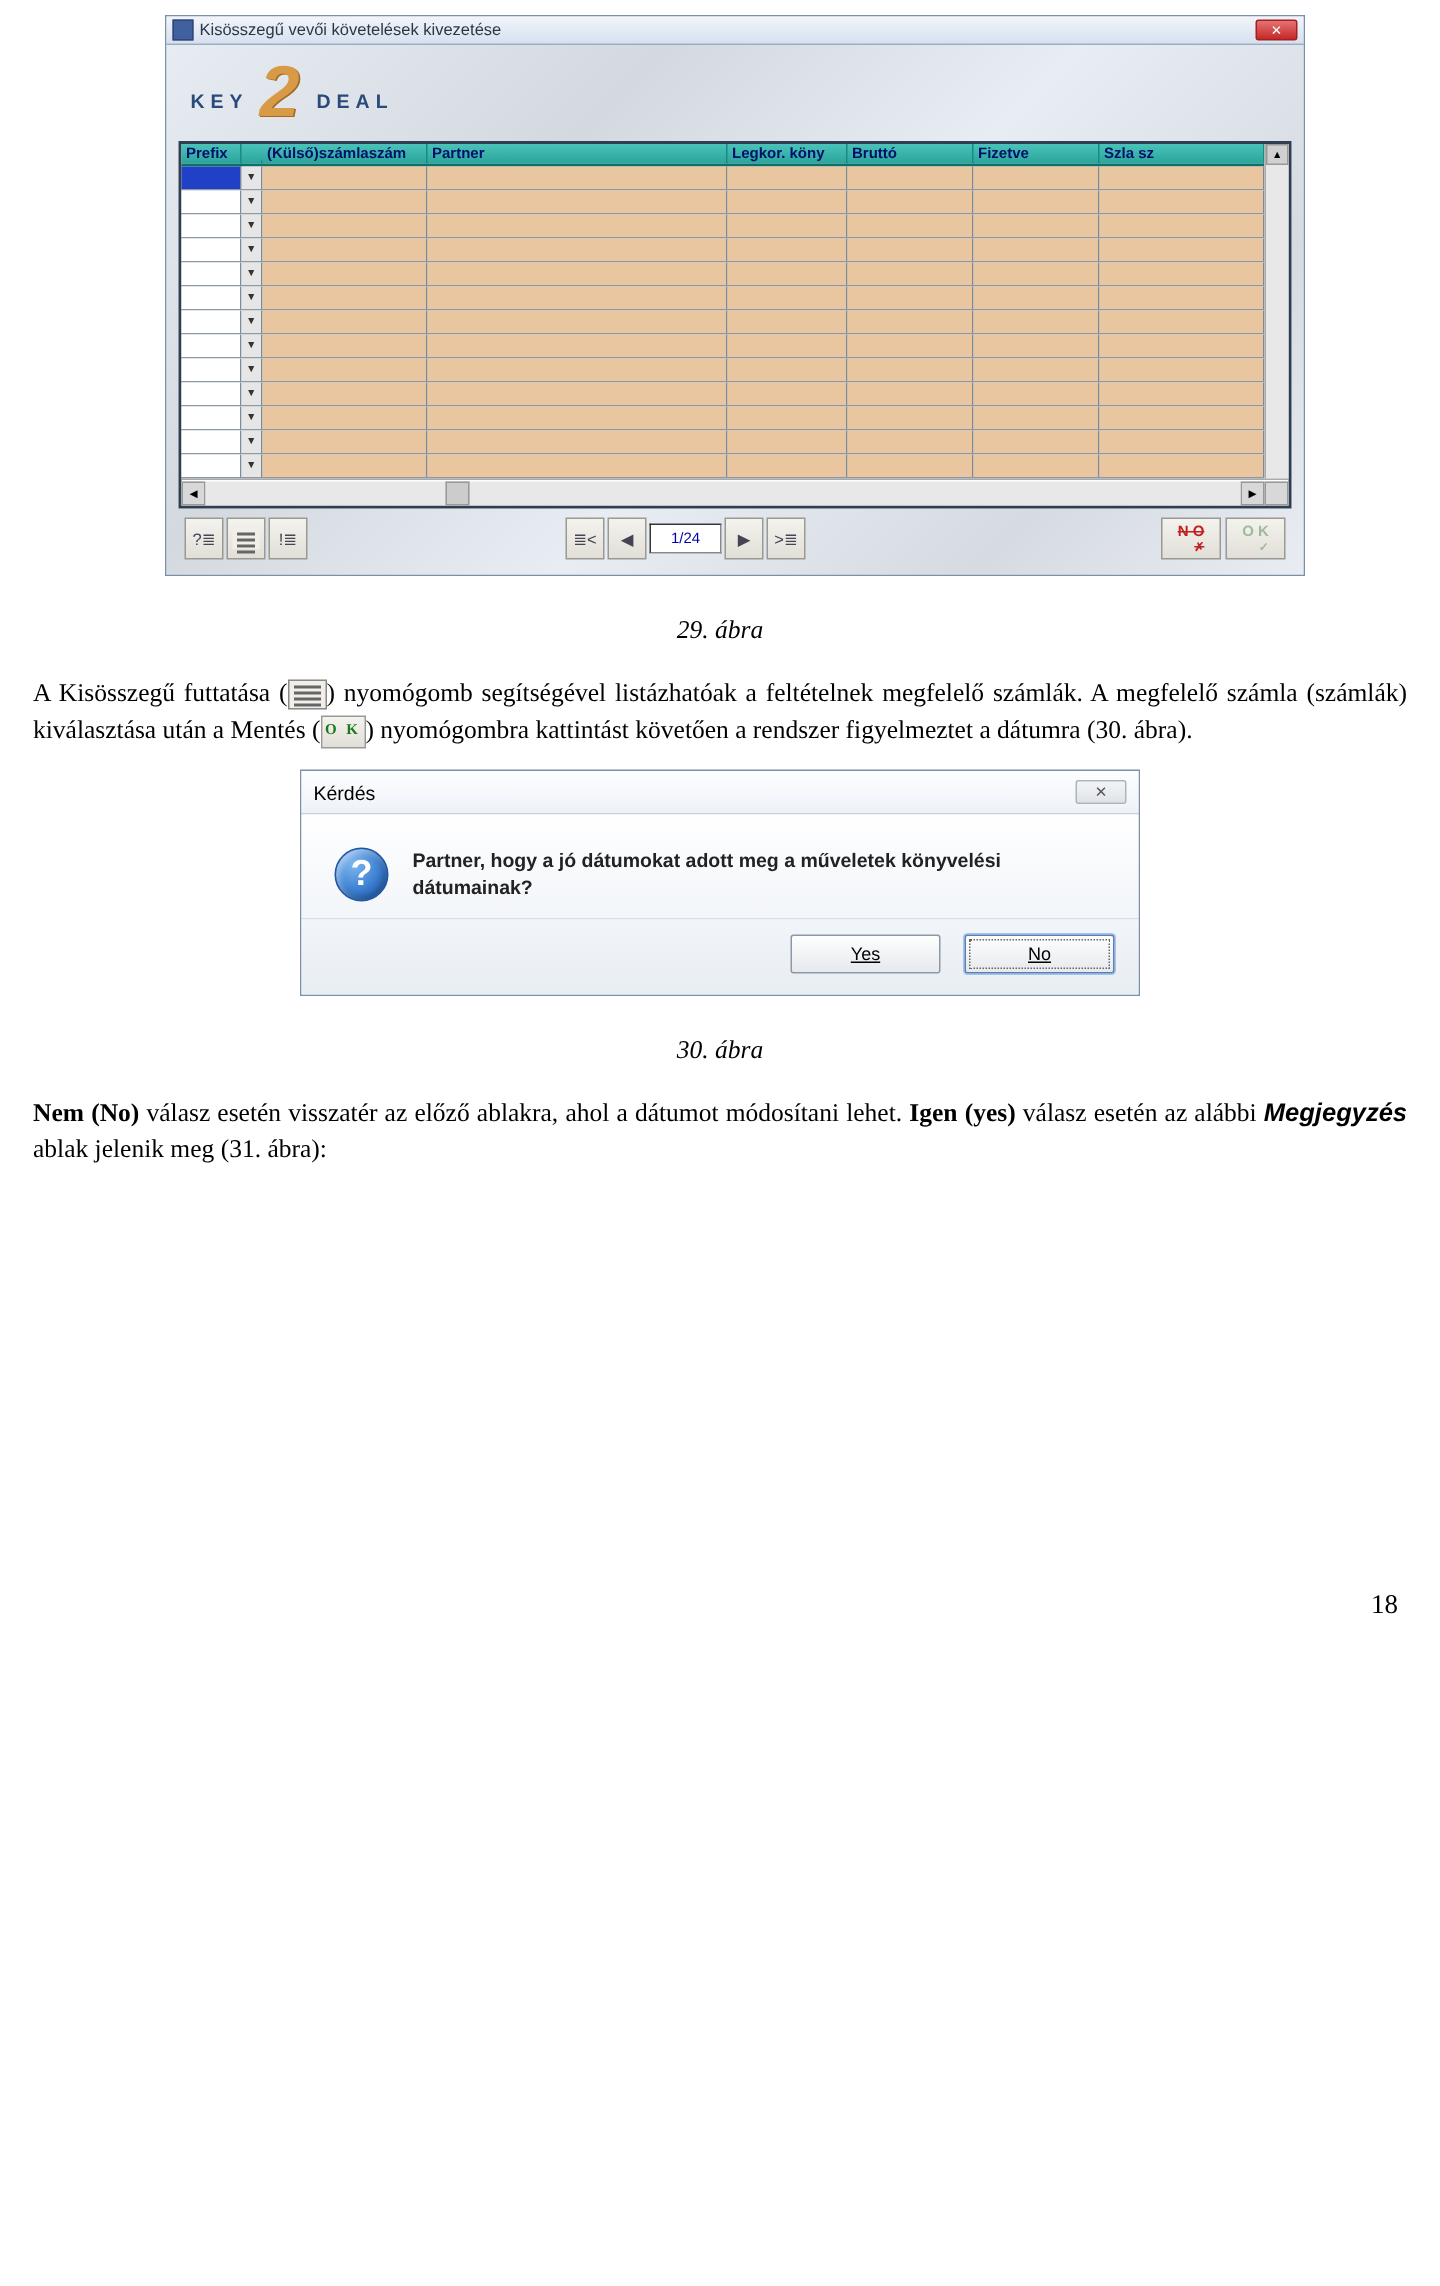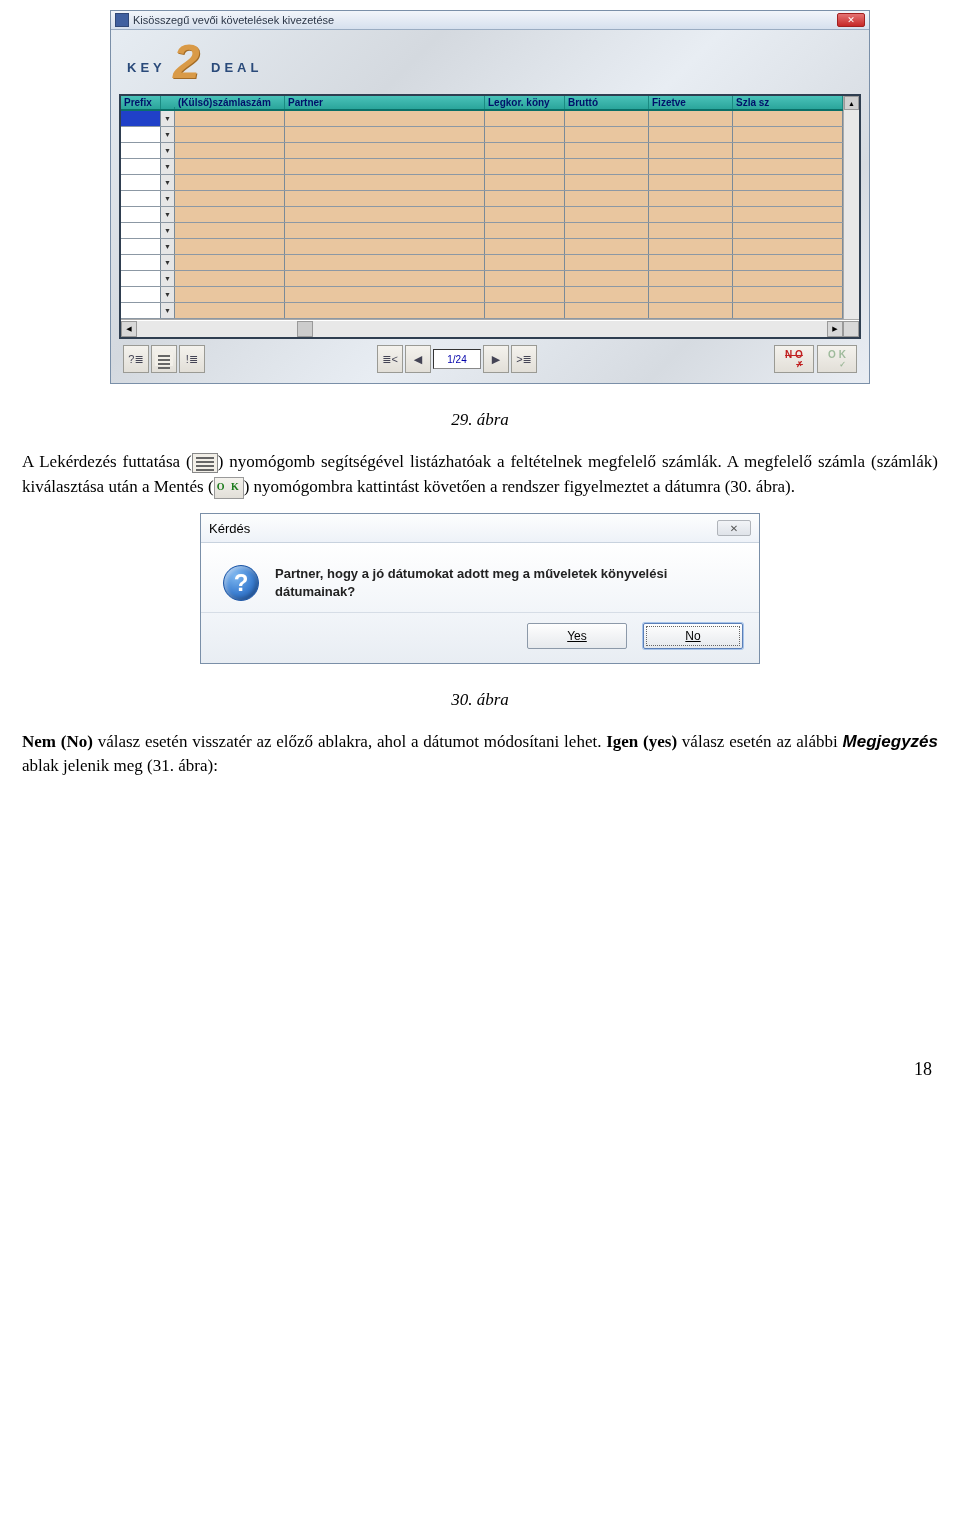--- a/index.html
+++ b/index.html
@@ -468,21 +468,21 @@
               </div>
           </div>
         </div>
       </div>
     </div>
   </div>
 
   <div class="caption">29. ábra</div>
 
   <p class="body-text">
-    <span>A Lekérdezés futtatása (</span><span class="inline-list-icon"></span><span>) nyomógomb segítségével listázhatóak a feltételnek megfelelő számlák. A megfelelő számla (számlák) kiválasztása után a Mentés (</span><span class="inline-ok-icon">O K</span><span>) nyomógombra kattintást követően a rendszer figyelmeztet a dátumra (30. ábra).</span>
+    <span>A Kisösszegű futtatása (</span><span class="inline-list-icon"></span><span>) nyomógomb segítségével listázhatóak a feltételnek megfelelő számlák. A megfelelő számla (számlák) kiválasztása után a Mentés (</span><span class="inline-ok-icon">O K</span><span>) nyomógombra kattintást követően a rendszer figyelmeztet a dátumra (30. ábra).</span>
   </p>
 
   <div class="dialog">
     <div class="dtitle">
       <span>Kérdés</span>
       <div class="spacer"></div>
       <div class="dclose">✕</div>
     </div>
     <div class="dbody">
       <div class="qicon">?</div>

